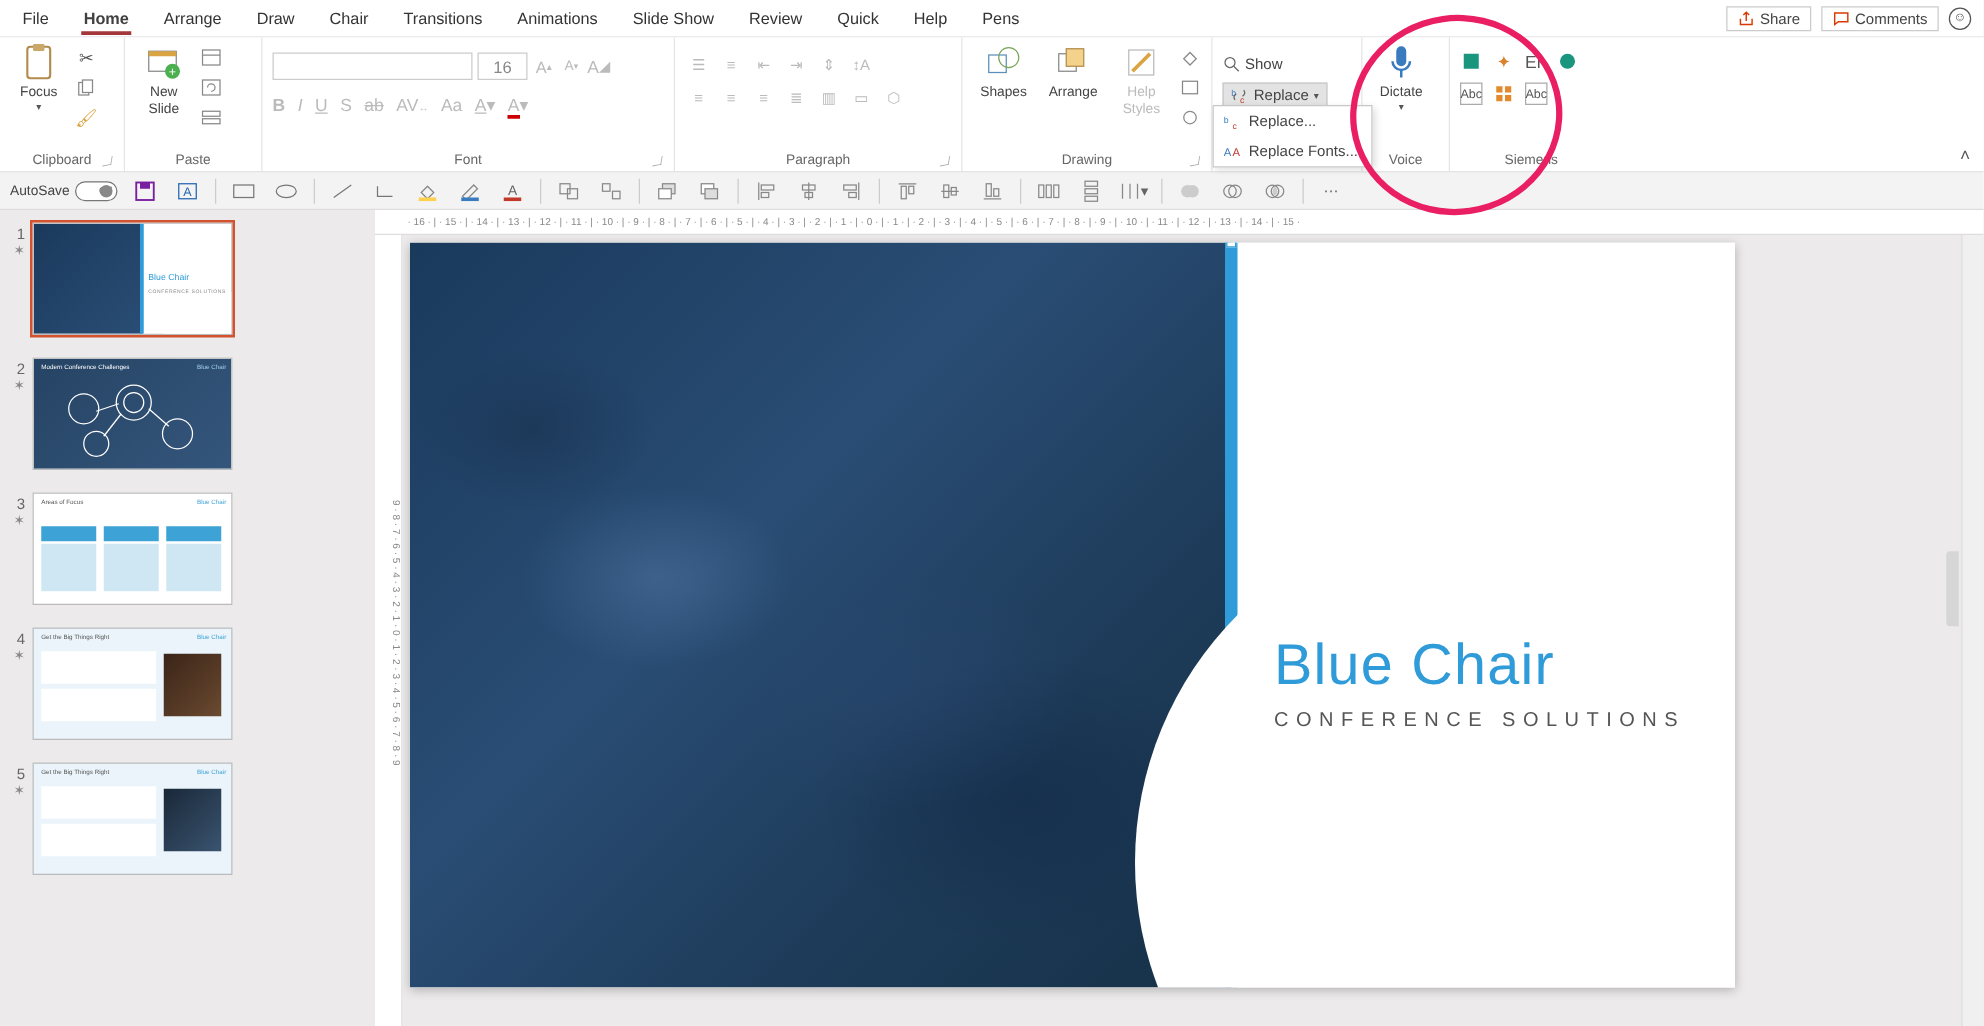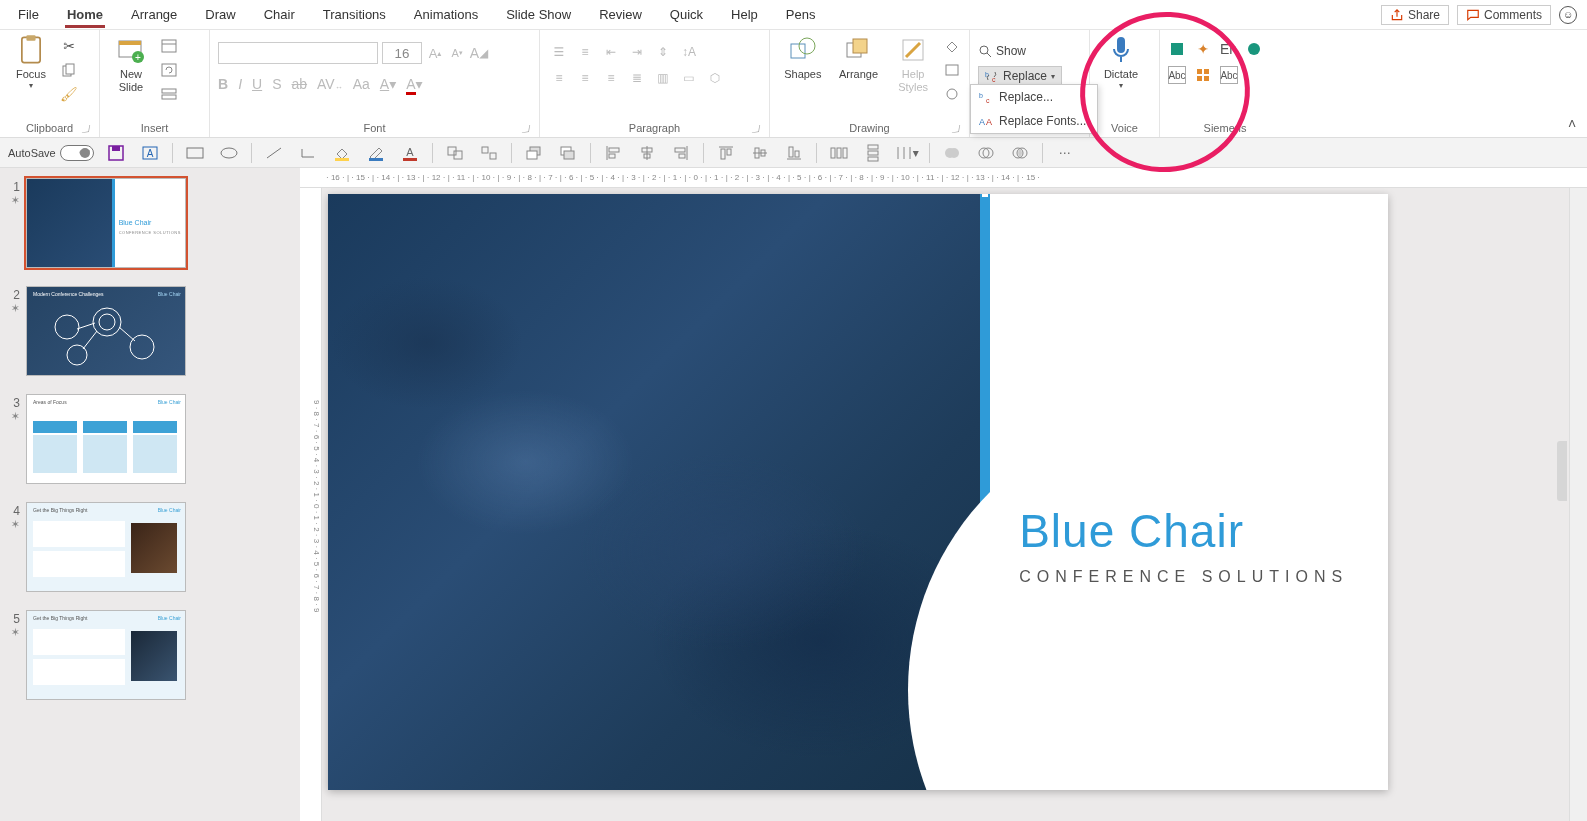--- a/index.html
+++ b/index.html
@@ -204,21 +204,21 @@
             </svg>
           </div>
         <div class="mini-btn">
             <svg width="16" height="14">
               <rect x="1" y="2" width="14" height="4" fill="none" stroke="#888"></rect>
               <rect x="1" y="8" width="14" height="4" fill="none" stroke="#888"></rect>
             </svg>
           </div>
       </div>
     </div>
-    <div class="group-label">Insert</div>
+    <div class="group-label">Paste</div>
   </div>
 
   <div class="group" style="width:330px">
     <div class="group-body" style="flex-direction:column;gap:4px;align-items:flex-start;padding-top:8px">
       <div class="font-row">
         <input class="font-combo" placeholder="" style="">
         <input class="size-combo" value="16" style="">
         <span class="mini-btn gray" style="font-size:13px">A<sup style="font-size:8px">▴</sup></span>
         <span class="mini-btn gray" style="font-size:11px">A<sup style="font-size:7px">▾</sup></span>
         <span class="mini-btn gray">A<sub>◢</sub></span>

